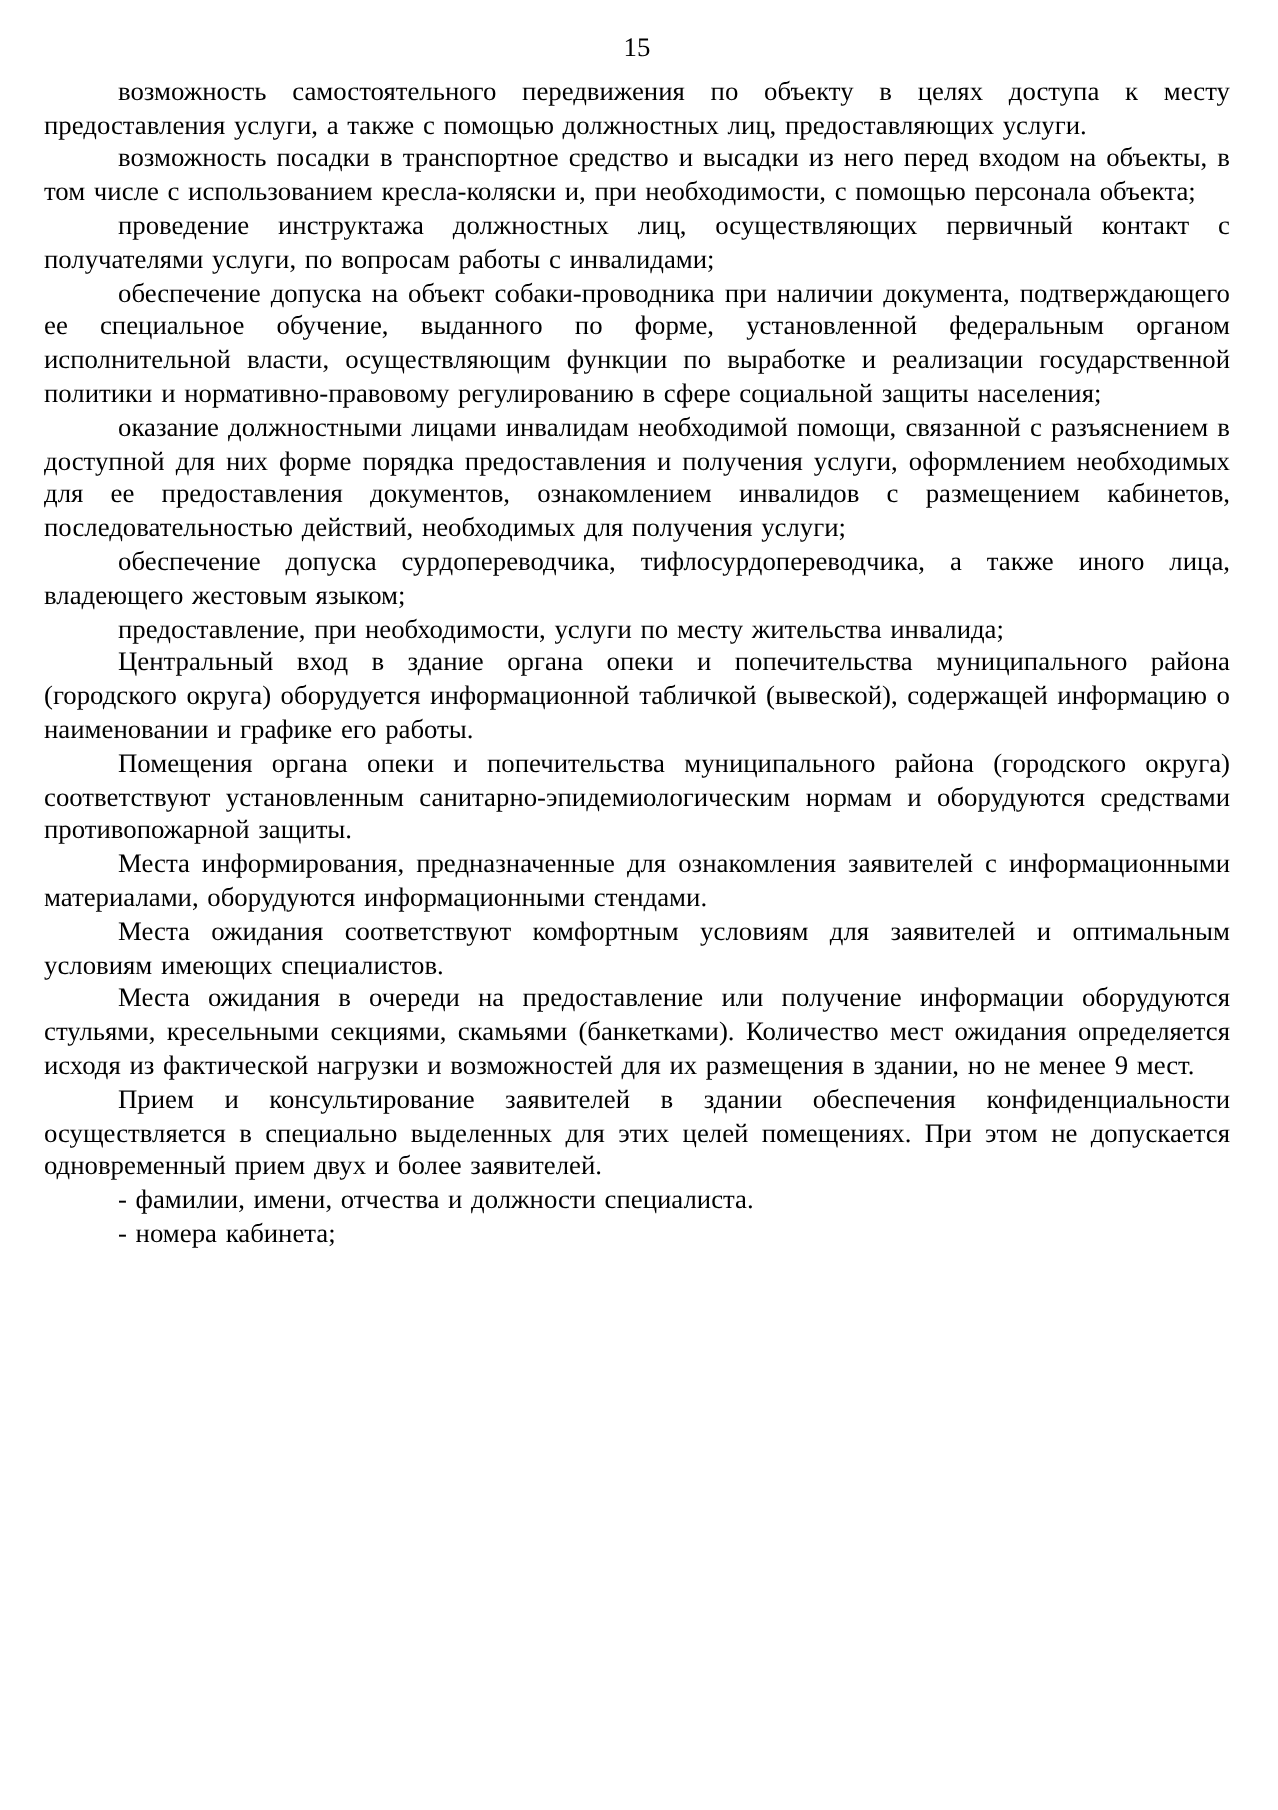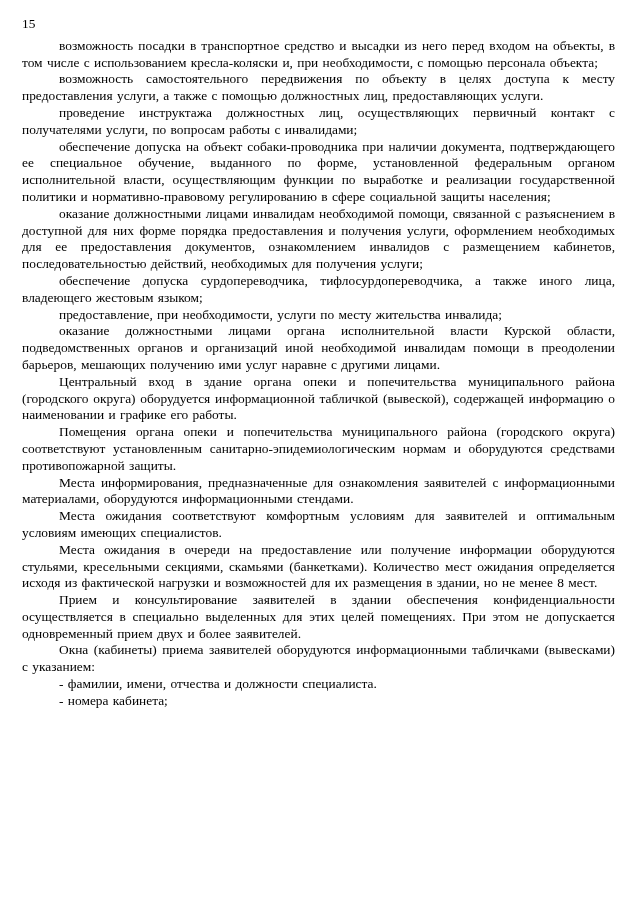--- a/index.html
+++ b/index.html
@@ -14,46 +14,45 @@
     box-sizing: border-box;
     background: #ffffff;
     padding: 16px 24px 20px 22px;
     font-family: "Liberation Serif", "DejaVu Serif", serif;
     font-size: 13.4px;
     line-height: 16.8px;
     color: #000000;
     overflow: hidden;
   }
   .page-number {
+    text-align: center;
     margin: 0 0 5px 0;
   }
   p.para {
     margin: 0;
     text-align: justify;
     text-indent: 37px;
     word-spacing: 1px;
   }
 </style>
 </head>
 <body>
 
 <div class="page">
   <div class="page-number">15</div>
   <div id="paragraphs">
+      <p class="para">возможность самостоятельного передвижения по объекту в целях доступа к месту предоставления услуги, а также с помощью должностных лиц, предоставляющих услуги.</p>
       <p class="para">возможность посадки в транспортное средство и высадки из него перед входом на объекты, в том числе с использованием кресла-коляски и, при необходимости, с помощью персонала объекта;</p>
-      <p class="para">возможность самостоятельного передвижения по объекту в целях доступа к месту предоставления услуги, а также с помощью должностных лиц, предоставляющих услуги.</p>
       <p class="para">проведение инструктажа должностных лиц, осуществляющих первичный контакт с получателями услуги, по вопросам работы с инвалидами;</p>
       <p class="para">обеспечение допуска на объект собаки-проводника при наличии документа, подтверждающего ее специальное обучение, выданного по форме, установленной федеральным органом исполнительной власти, осуществляющим функции по выработке и реализации государственной политики и нормативно-правовому регулированию в сфере социальной защиты населения;</p>
       <p class="para">оказание должностными лицами инвалидам необходимой помощи, связанной с разъяснением в доступной для них форме порядка предоставления и получения услуги, оформлением необходимых для ее предоставления документов, ознакомлением инвалидов с размещением кабинетов, последовательностью действий, необходимых для получения услуги;</p>
       <p class="para">обеспечение допуска сурдопереводчика, тифлосурдопереводчика, а также иного лица, владеющего жестовым языком;</p>
       <p class="para">предоставление, при необходимости, услуги по месту жительства инвалида;</p>
-      <p class="para">оказание должностными лицами органа исполнительной власти Курской области, подведомственных органов и организаций иной необходимой инвалидам помощи в преодолении барьеров, мешающих получению ими услуг наравне с другими лицами.</p>
       <p class="para">Центральный вход в здание органа опеки и попечительства муниципального района (городского округа) оборудуется информационной табличкой (вывеской), содержащей информацию о наименовании и графике его работы.</p>
       <p class="para">Помещения органа опеки и попечительства муниципального района (городского округа) соответствуют установленным санитарно-эпидемиологическим нормам и оборудуются средствами противопожарной защиты.</p>
       <p class="para">Места информирования, предназначенные для ознакомления заявителей с информационными материалами, оборудуются информационными стендами.</p>
       <p class="para">Места ожидания соответствуют комфортным условиям для заявителей и оптимальным условиям имеющих специалистов.</p>
-      <p class="para">Места ожидания в очереди на предоставление или получение информации оборудуются стульями, кресельными секциями, скамьями (банкетками). Количество мест ожидания определяется исходя из фактической нагрузки и возможностей для их размещения в здании, но не менее 8 мест.</p>
+      <p class="para">Места ожидания в очереди на предоставление или получение информации оборудуются стульями, кресельными секциями, скамьями (банкетками). Количество мест ожидания определяется исходя из фактической нагрузки и возможностей для их размещения в здании, но не менее 9 мест.</p>
       <p class="para">Прием и консультирование заявителей в здании обеспечения конфиденциальности осуществляется в специально выделенных для этих целей помещениях. При этом не допускается одновременный прием двух и более заявителей.</p>
-      <p class="para">Окна (кабинеты) приема заявителей оборудуются информационными табличками (вывесками) с указанием:</p>
       <p class="para">- фамилии, имени, отчества и должности специалиста.</p>
       <p class="para">- номера кабинета;</p>
     </div>
 </div>
 
 </body></html>

